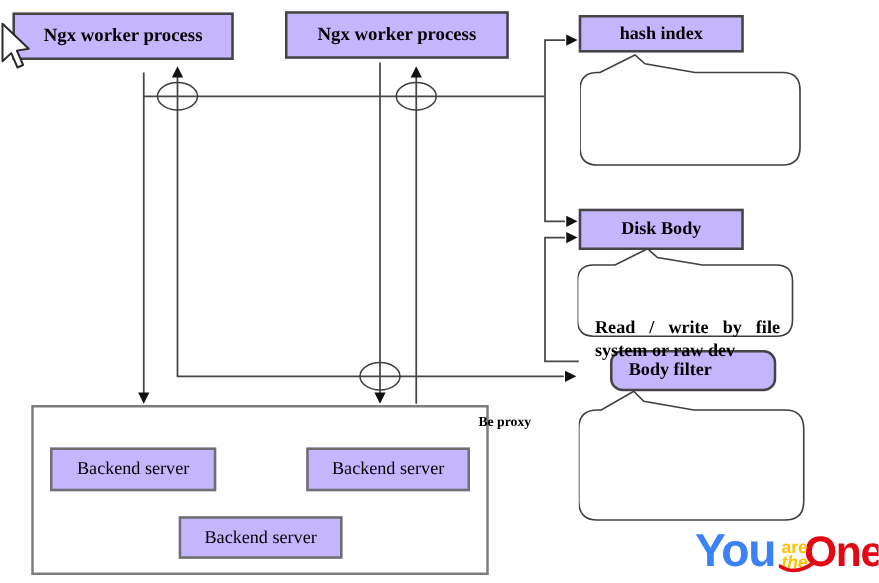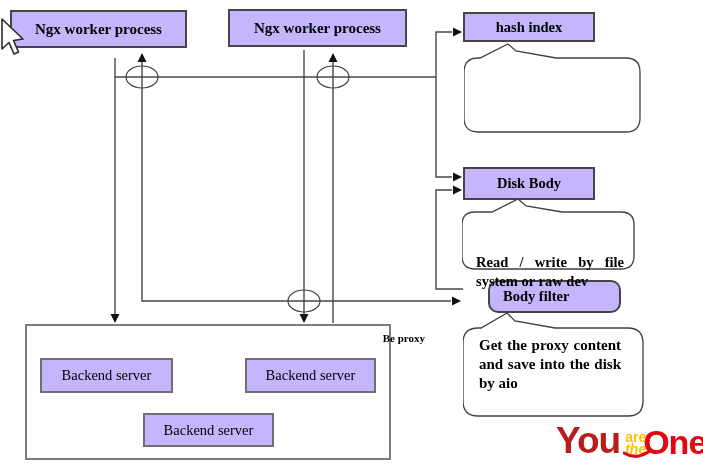--- a/index.html
+++ b/index.html
@@ -26,21 +26,21 @@
   .bubble-svg{position:absolute;z-index:3;}
   .bubble-text{
     position:absolute;z-index:4;font-weight:bold;font-size:14.5px;line-height:19px;
     text-align:justify;
   }
   .logo{
     position:absolute;left:556px;top:422px;z-index:5;
     font-family:"Liberation Sans",sans-serif;font-weight:bold;
     display:flex;align-items:flex-end;line-height:1;
   }
-  .logo .you{font-size:37px;color:#b91c1c;letter-spacing:-1px;}
+  .logo .you{font-size:37px;color:#3b82f6;letter-spacing:-1px;}
   .logo .mid{display:flex;flex-direction:column;align-items:flex-end;color:#FFC104;
     font-size:14px;margin:0 0 3px -1px;position:relative;}
   .logo .mid .are{margin-left:6px;}
   .logo .mid .the{margin-top:-2px;font-style:italic;}
   .logo .swoosh{position:absolute;left:4px;bottom:-4px;}
   .logo .one{font-size:34px;color:#E30613;letter-spacing:-1px;margin-left:-3px;}
   .cursor{position:absolute;left:0px;top:17px;z-index:6;}
 </style>
 </head>
 <body>
@@ -124,21 +124,20 @@
   </svg>
 
   <svg class="bubble-svg" style="left:462px;top:198px;" width="174" height="73" viewBox="0 0 174 73">
     <path d="M13,14 H30 L56,1 L64,8 L100,14 H159 Q172,14 172,27 V58 Q172,71 159,71 H13 Q0,71 0,58 V27 Q0,14 13,14 Z" fill="#ffffff" stroke="#3f3f3f" stroke-width="1.3"></path>
   </svg>
   <div class="bubble-text" style="left:476px;top:218px;width:148px;margin-top:35px;">Read / write by file system or raw dev</div>
 
   <svg class="bubble-svg" style="left:463px;top:312px;" width="182" height="106" viewBox="0 0 182 106">
     <path d="M15,16 H18 L44,1 L52,9 L92,16 H165 Q180,16 180,31 V89 Q180,104 165,104 H15 Q0,104 0,89 V31 Q0,16 15,16 Z" fill="#ffffff" stroke="#3f3f3f" stroke-width="1.3"></path>
   </svg>
-  <div class="bubble-text" style="left:479px;top:336px;width:142px;font-size:15px;">Get the proxy content and save into the disk by aio</div>
 
   <div class="logo">
     <span class="you">You</span>
     <span class="mid">
       <span class="are">are</span>
       <span class="the">the</span>
       <svg class="swoosh" width="30" height="12" viewBox="0 0 30 12">
         <path d="M1,5 Q14,13 28,2" fill="none" stroke="#E30613" stroke-width="3" stroke-linecap="round"></path>
       </svg>
     </span>

